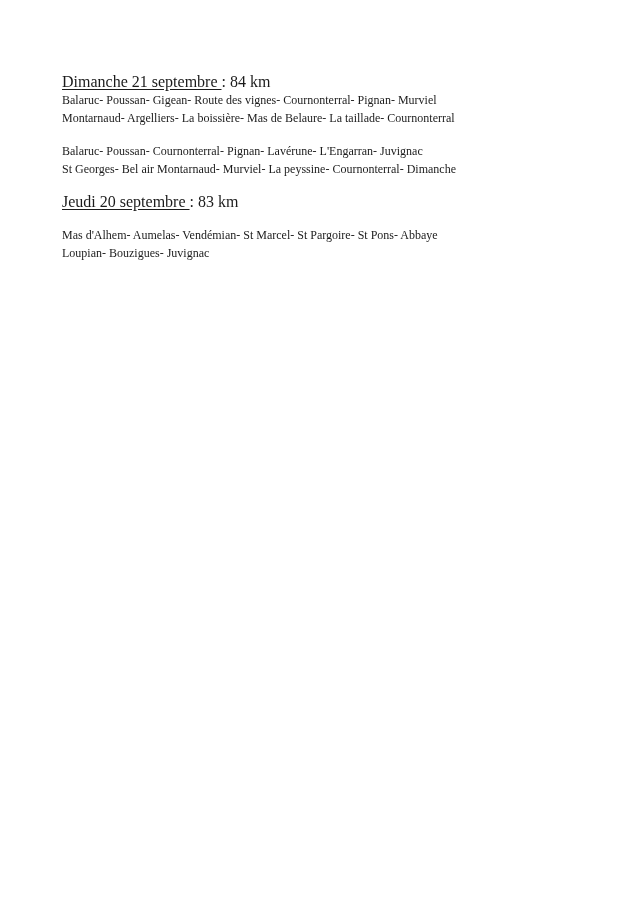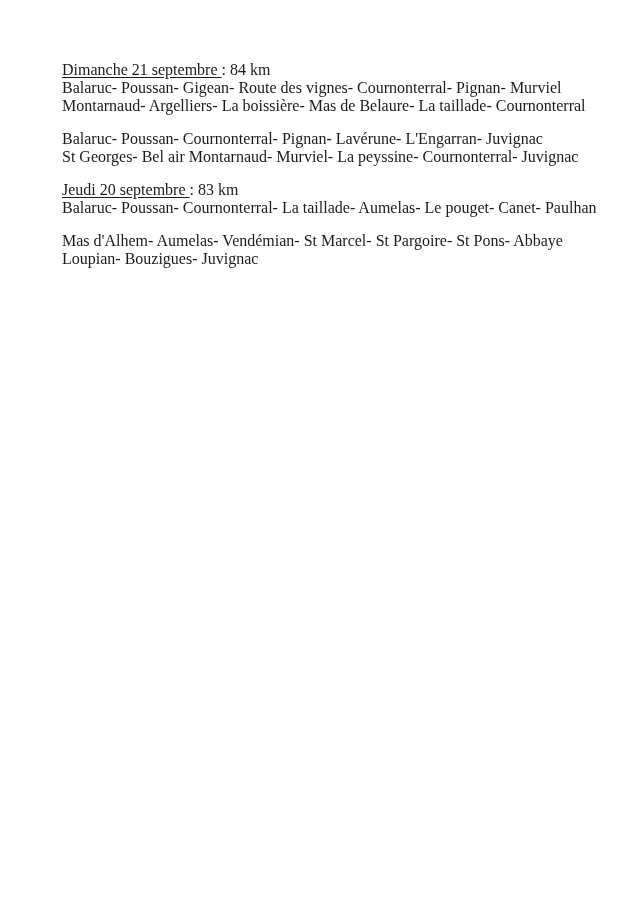--- a/index.html
+++ b/index.html
@@ -17,57 +17,56 @@
     color: #1b1b1b;
     -webkit-font-smoothing: antialiased;
   }
   .content {
     position: absolute;
     top: 61px;
     left: 62px;
     right: 40px;
   }
   .section {
-    margin: 0 0 15px 0;
+    margin: 12px 0 15px 0;
   }
   .heading {
     font-size: 16px;
     line-height: 18px;
     white-space: pre;
   }
   .heading .date {
     text-decoration: underline;
     text-underline-offset: 2px;
   }
   .line {
-    font-size: 16px;
+    font-size: 12px;
     line-height: 18px;
     white-space: pre;
   }
 </style>
 </head>
 <body>
 
 <div class="page">
   <div class="content">
 
     <div class="section">
       <div class="heading"><span class="date">Dimanche 21 septembre </span><span class="dist">: 84 km</span></div>
       <div class="line">Balaruc- Poussan- Gigean- Route des vignes- Cournonterral- Pignan- Murviel</div>
       <div class="line">Montarnaud- Argelliers- La boissière- Mas de Belaure- La taillade- Cournonterral</div>
     </div>
 
     <div class="section">
       <div class="line">Balaruc- Poussan- Cournonterral- Pignan- Lavérune- L'Engarran- Juvignac</div>
-      <div class="line">St Georges- Bel air Montarnaud- Murviel- La peyssine- Cournonterral- Juvignac</div>
+      <div class="line">St Georges- Bel air Montarnaud- Murviel- La peyssine- Cournonterral- Dimanche</div>
     </div>
 
     <div class="section">
       <div class="heading"><span class="date">Jeudi 20 septembre </span><span class="dist">: 83 km</span></div>
-      <div class="line">Balaruc- Poussan- Cournonterral- La taillade- Aumelas- Le pouget- Canet- Paulhan</div>
     </div>
 
     <div class="section">
       <div class="line">Mas d'Alhem- Aumelas- Vendémian- St Marcel- St Pargoire- St Pons- Abbaye</div>
       <div class="line">Loupian- Bouzigues- Juvignac</div>
     </div>
 
   </div>
 </div>
 

